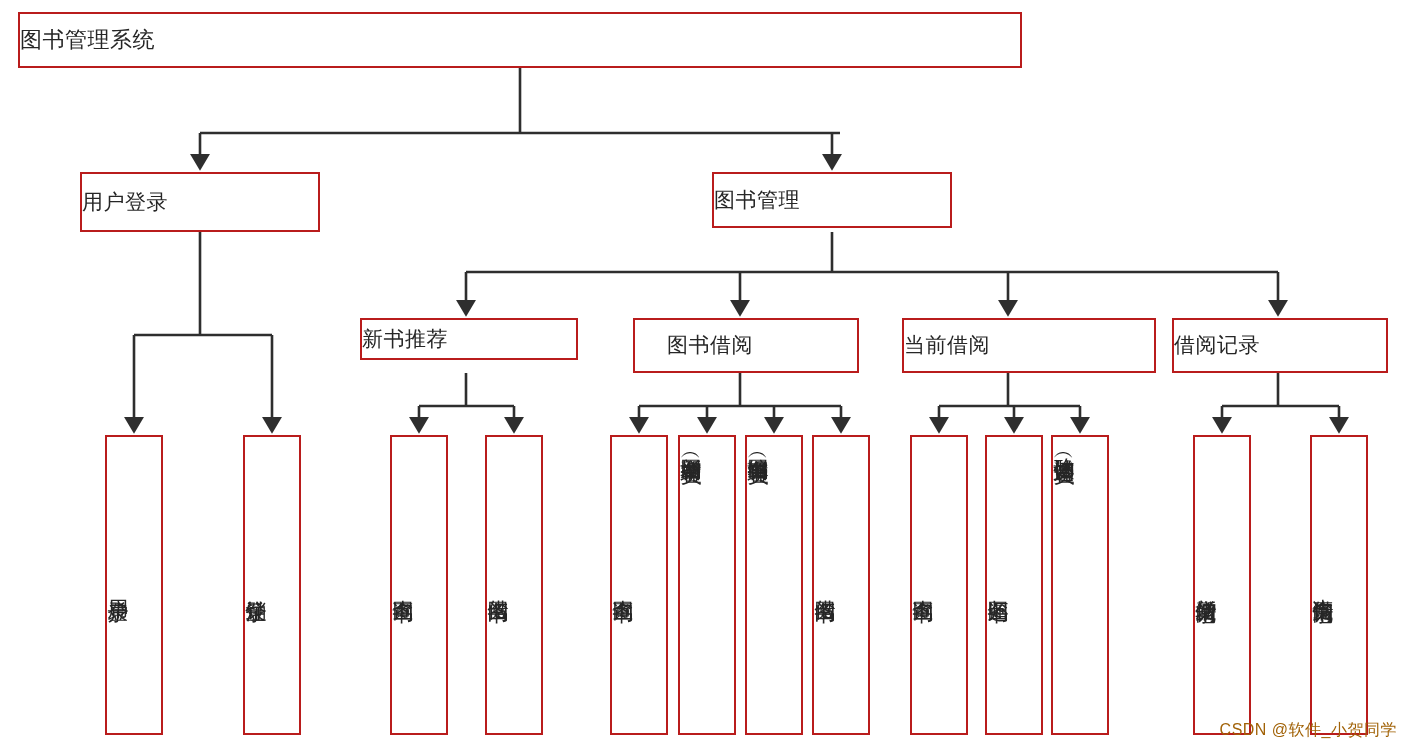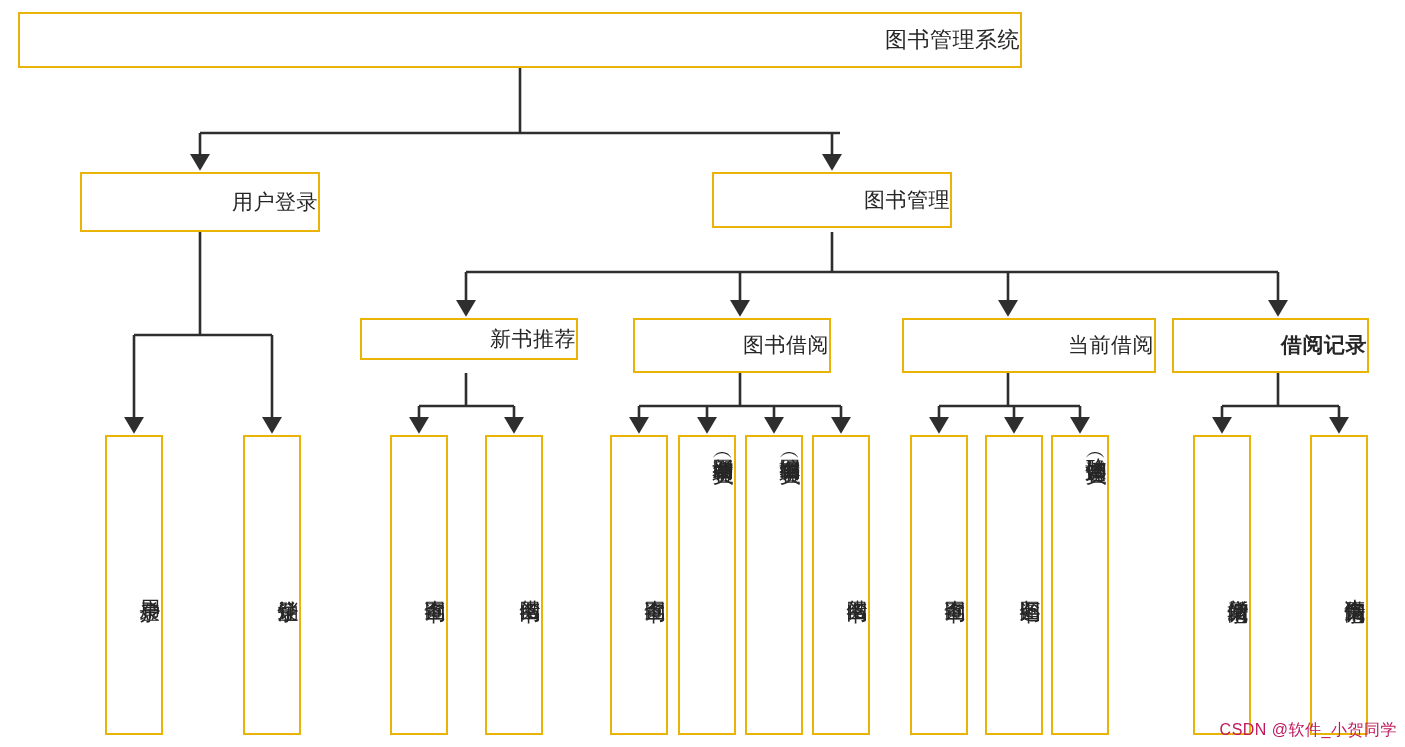--- a/index.html
+++ b/index.html
@@ -21,25 +21,25 @@
     position: absolute;
     left: 0;
     top: 0;
     width: 1405px;
     height: 747px;
     pointer-events: none;
   }
   .node {
     position: absolute;
     box-sizing: border-box;
-    border: 2px solid #eab308;
+    border: 2px solid #b91c1c;
     background: #ffffff;
     display: flex;
     align-items: center;
-    justify-content: flex-end;
+    justify-content: flex-start;
     color: #262626;
     line-height: 1.18;
   }
   .node .lbl {
     display: block;
     text-align: center;
     white-space: pre-line;
   }
   .node.horiz .lbl {
     font-size: 21px;
@@ -62,21 +62,21 @@
   }
   .node.vert.mid {
     align-items: center;
     padding-top: 0;
   }
   .watermark {
     position: absolute;
     right: 8px;
     bottom: 6px;
     font-size: 16px;
-    color: #be185d;
+    color: #a16207;
     letter-spacing: 0.5px;
     white-space: nowrap;
   }
 </style>
 </head>
 <body>
 
 <div id="canvas">
 
   <svg id="wires" viewBox="0 0 1405 747" xmlns="http://www.w3.org/2000/svg">
@@ -136,27 +136,27 @@
   <div class="node horiz" style="left:80px; top:172px; width:240px; height:60px;">
     <span class="lbl">用户登录</span>
   </div>
   <div class="node horiz" style="left:712px; top:172px; width:240px; height:56px;">
     <span class="lbl">图书管理</span>
   </div>
 
   <div class="node horiz" style="left:360px; top:318px; width:218px; height:42px;">
     <span class="lbl">新书推荐</span>
   </div>
-  <div class="node horiz" style="left:633px; top:318px; width:198px; height:55px;">
+  <div class="node horiz" style="left:633px; top:318px; width:226px; height:55px;padding-left:32px;">
     <span class="lbl">图书借阅</span>
   </div>
   <div class="node horiz" style="left:902px; top:318px; width:254px; height:55px;">
     <span class="lbl">当前借阅</span>
   </div>
-  <div class="node horiz" style="left:1172px; top:318px; width:197px; height:55px;font-weight:bold;">
+  <div class="node horiz" style="left:1172px; top:318px; width:216px; height:55px;">
     <span class="lbl">借阅记录</span>
   </div>
 
   <div class="node vert mid" style="left:105px; top:435px; width:58px; height:300px;">
     <span class="lbl">用户登录</span>
   </div>
   <div class="node vert mid" style="left:243px; top:435px; width:58px; height:300px;">
     <span class="lbl">注销登录</span>
   </div>
   <div class="node vert mid" style="left:390px; top:435px; width:58px; height:300px;">

